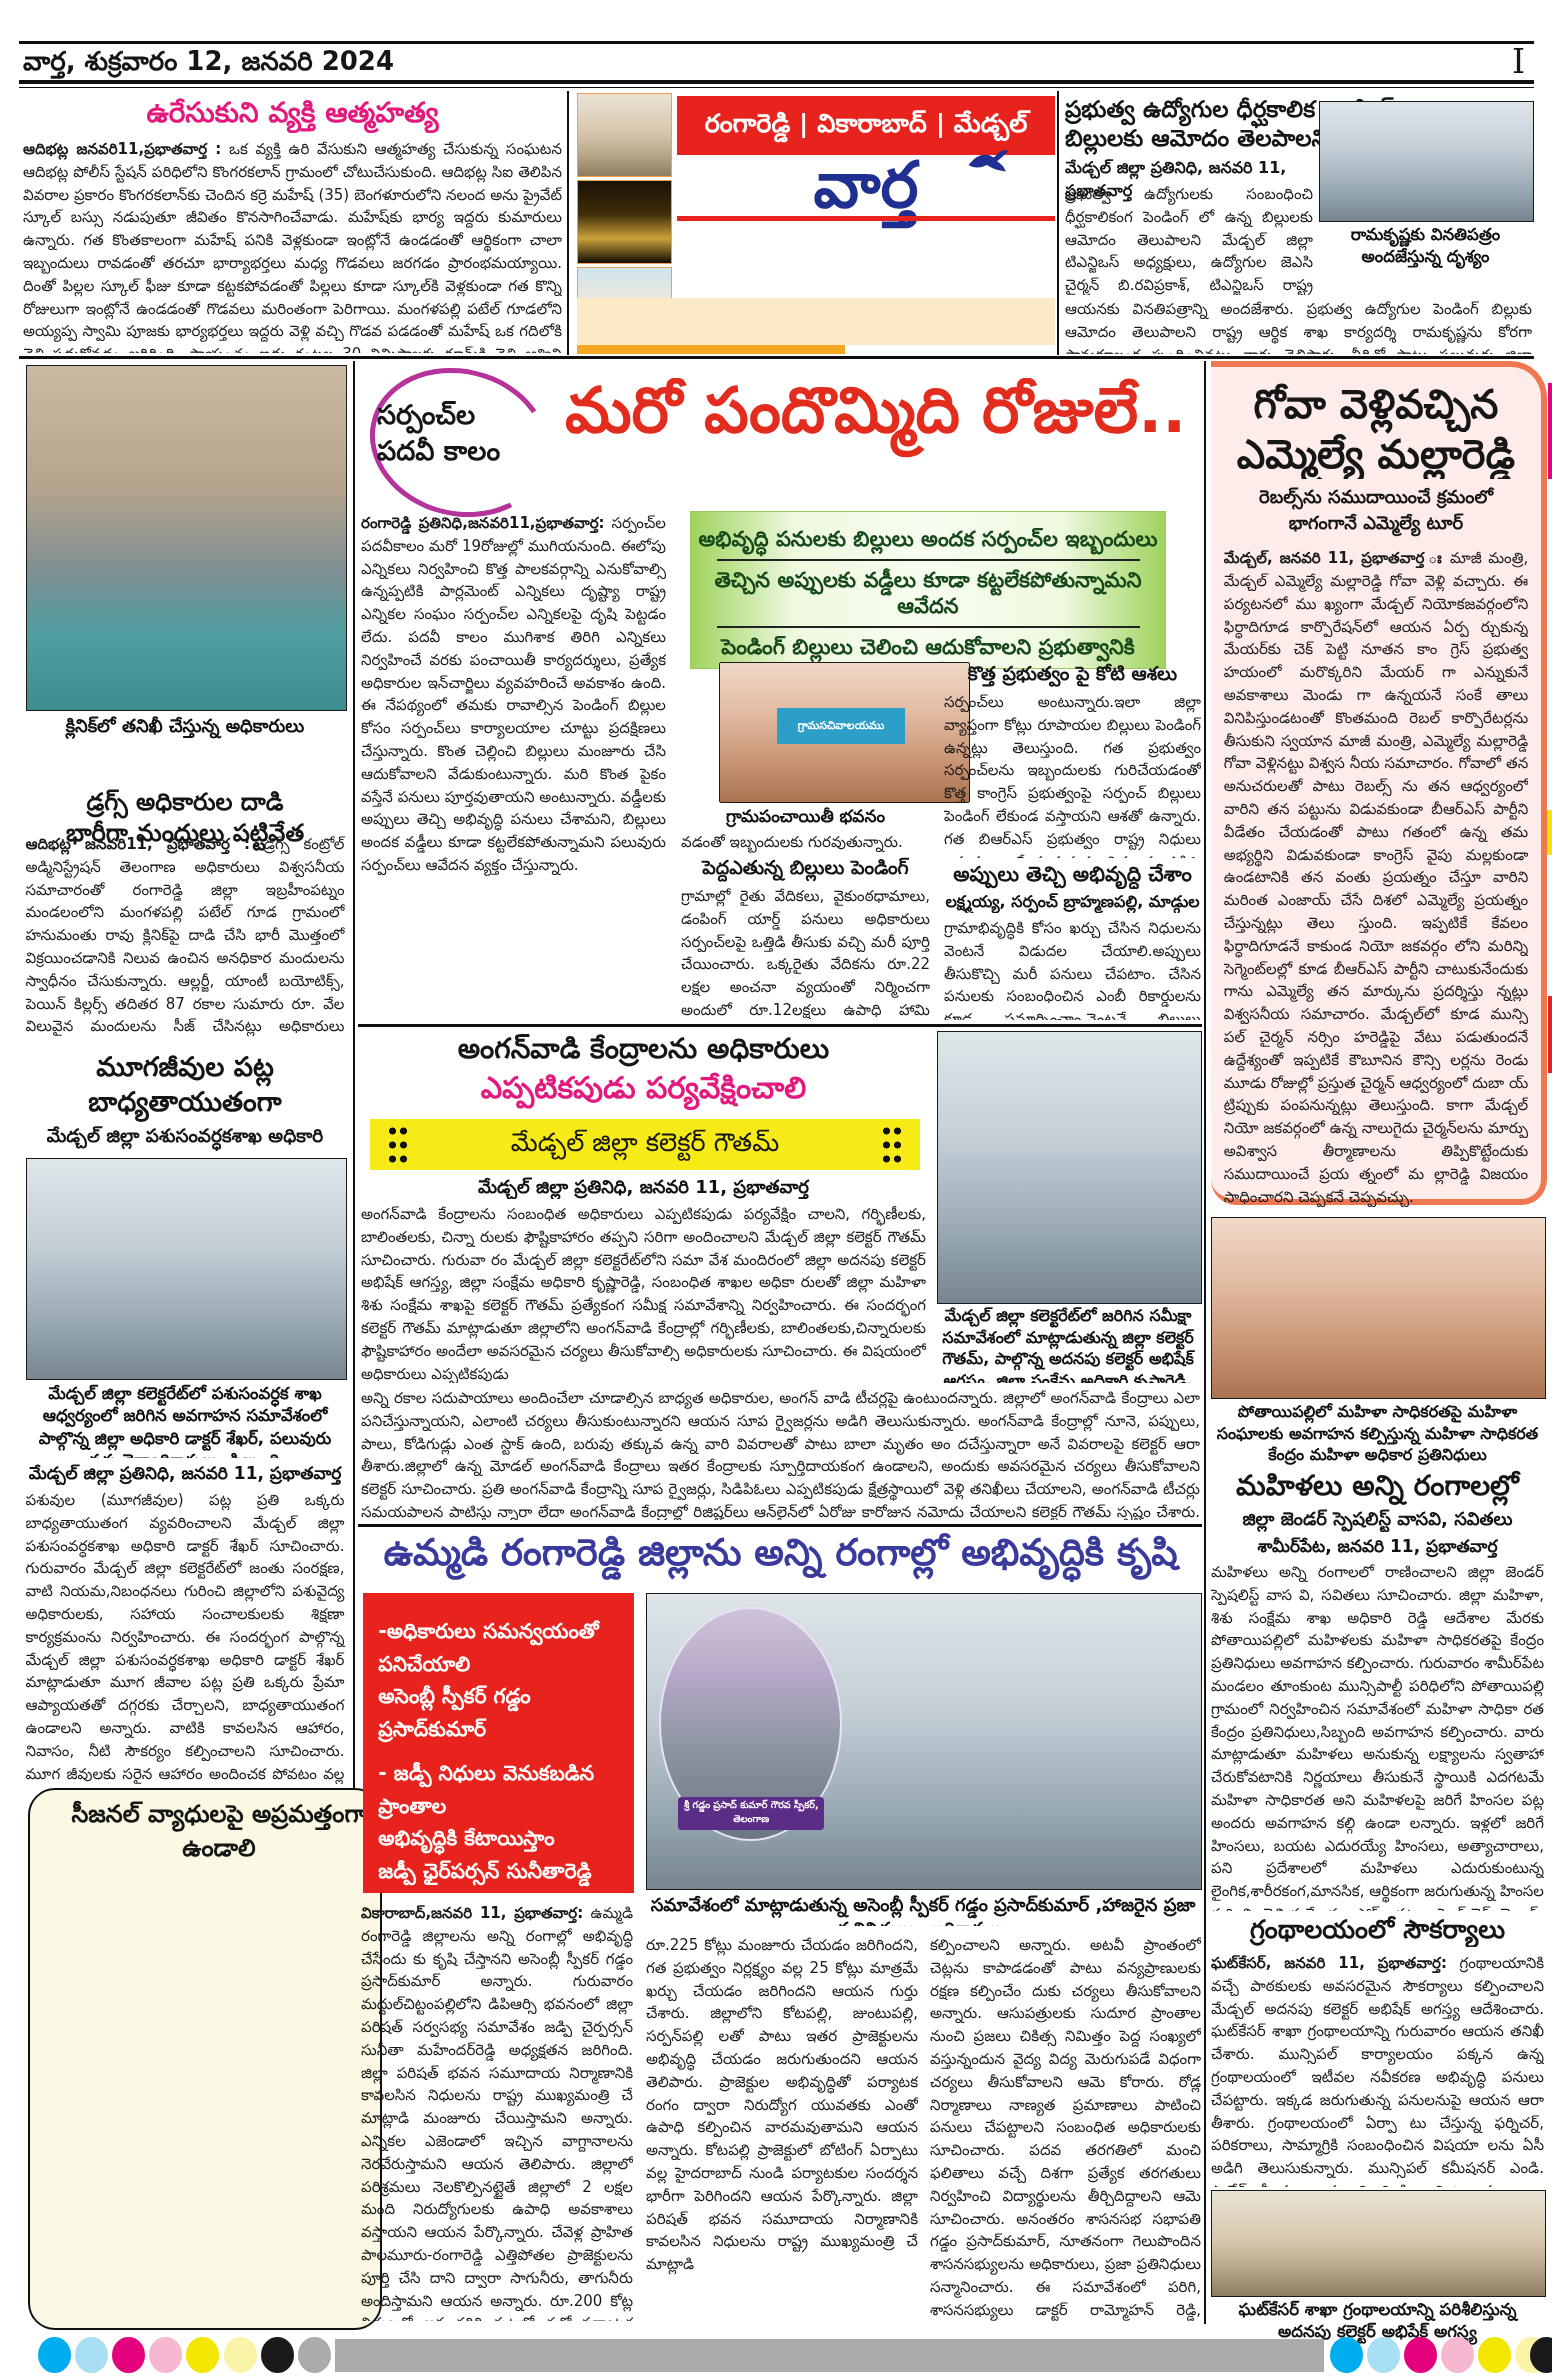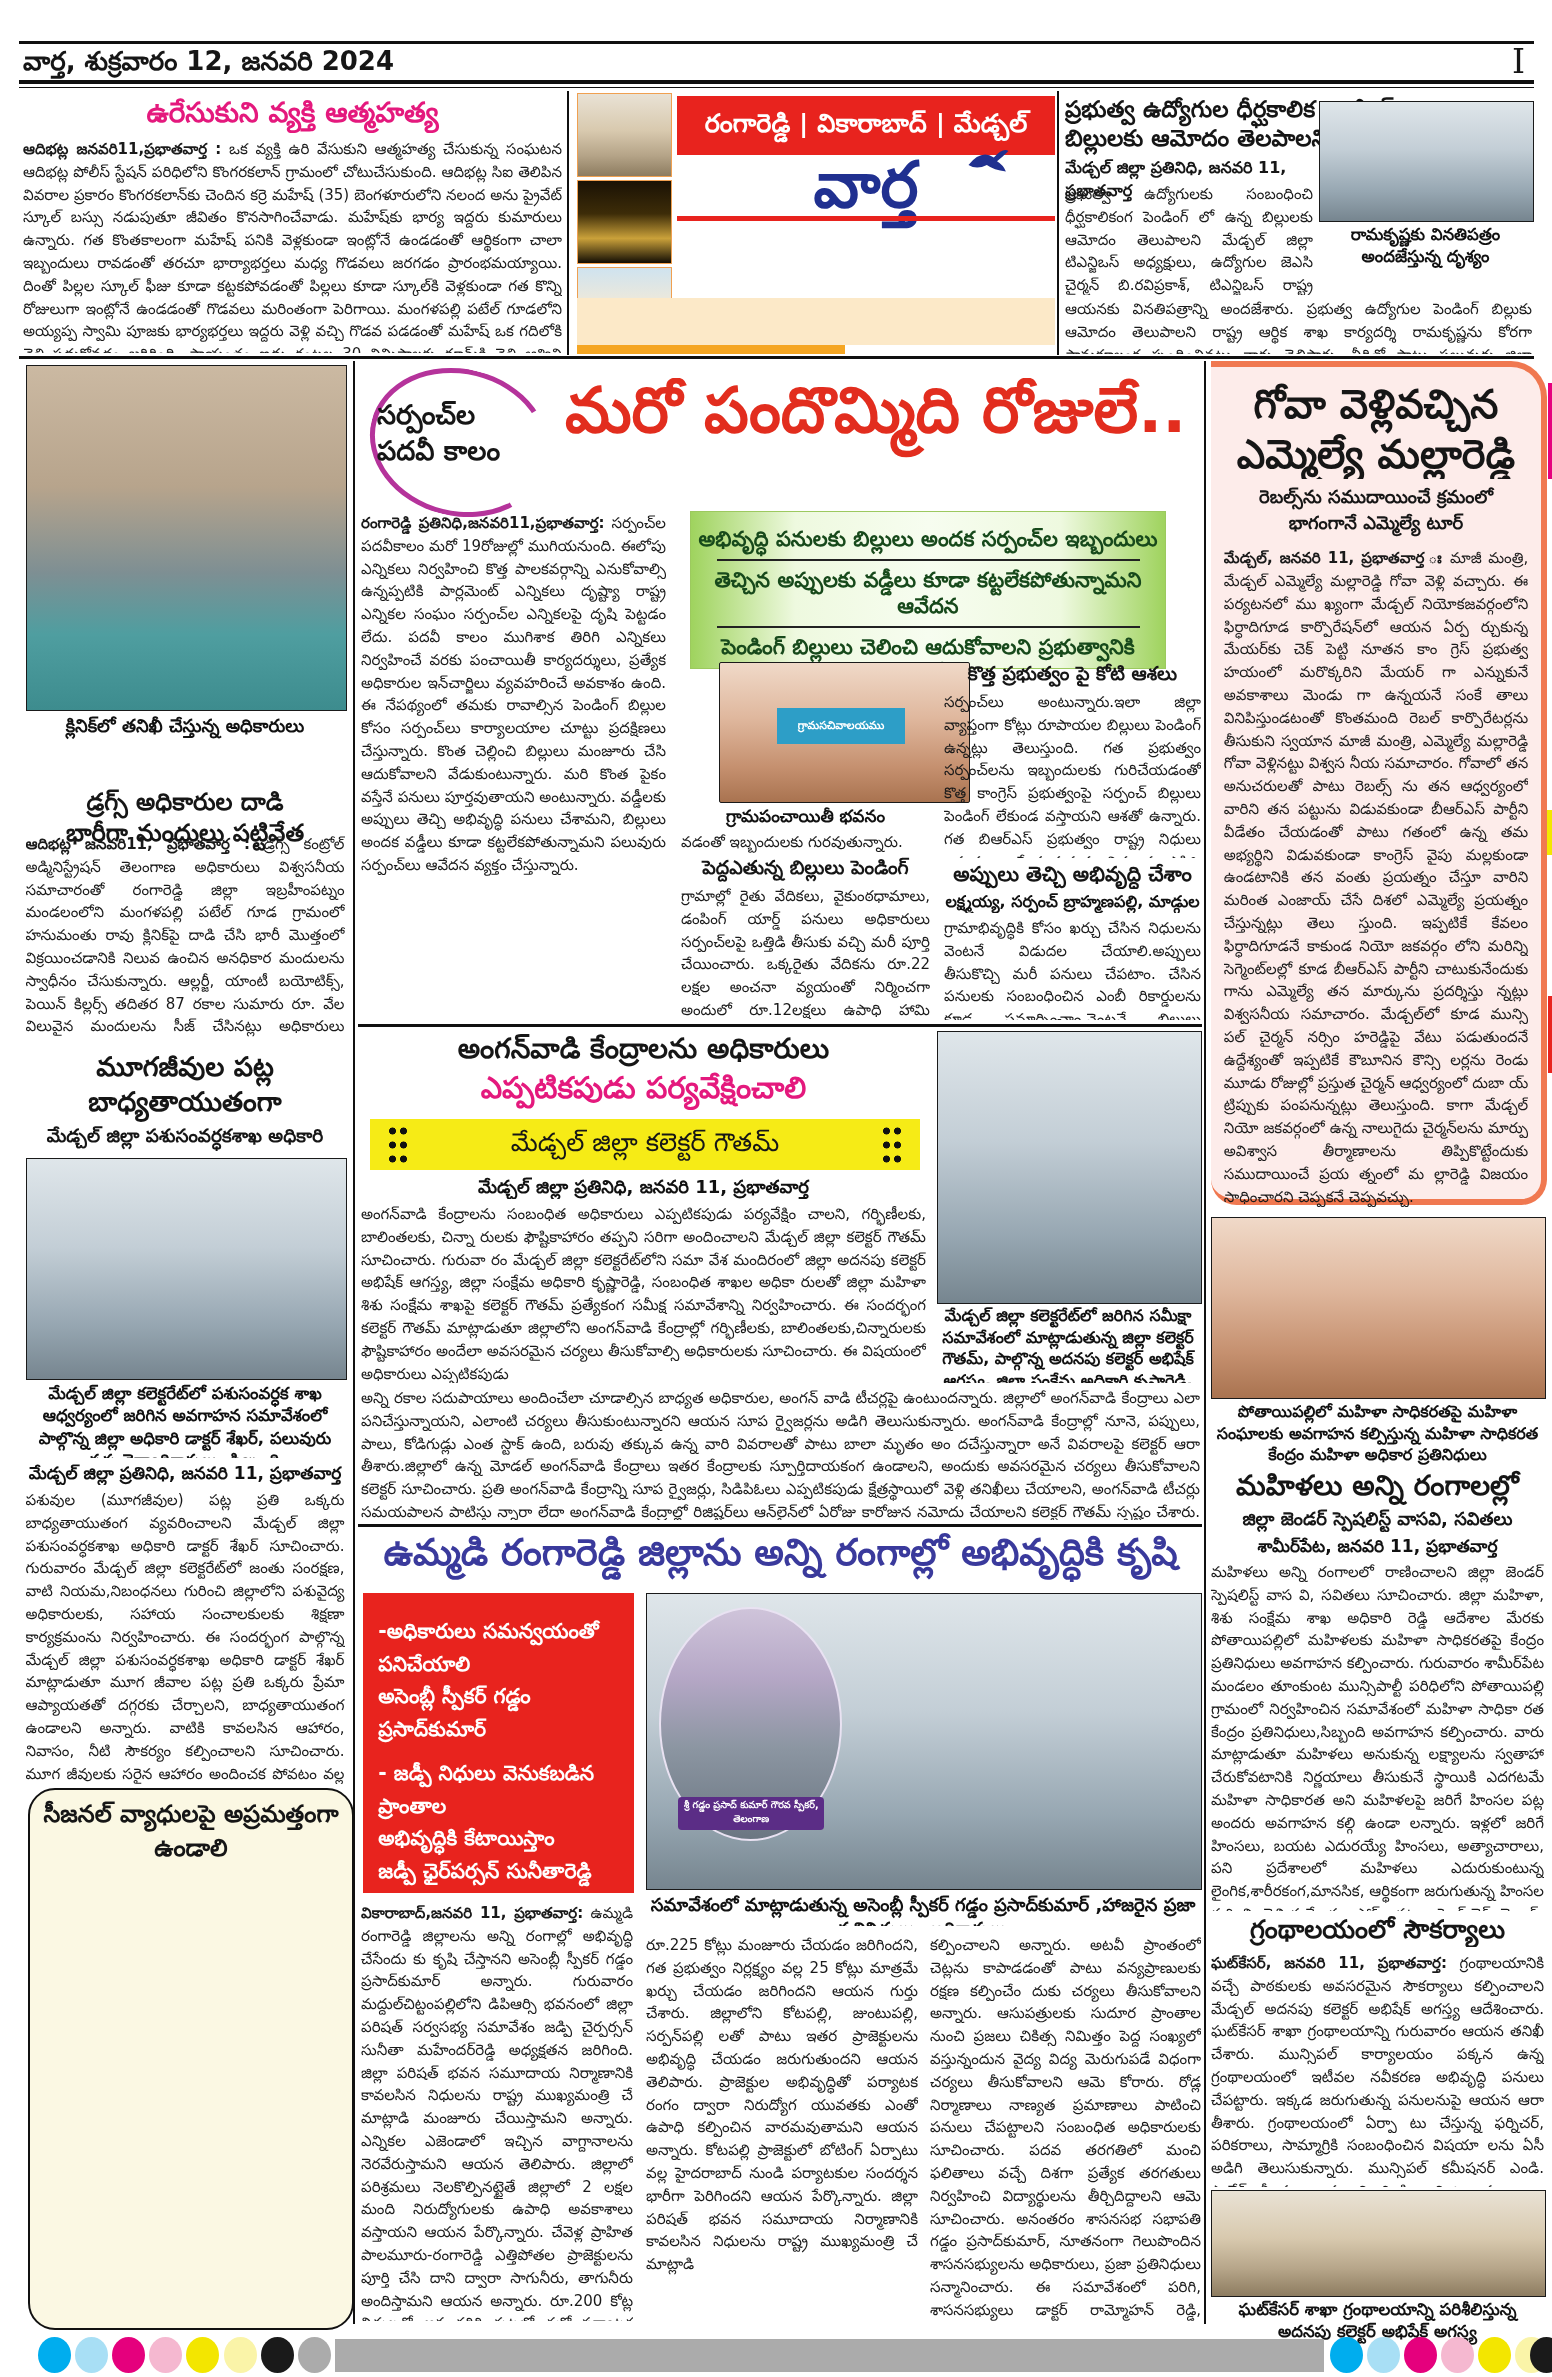--- a/index.html
+++ b/index.html
@@ -22,21 +22,21 @@
   .c1{background:#00adee}.c2{background:#a8dff5}.c3{background:#e5007d}.c4{background:#f5b8d0}
   .c5{background:#f3e600}.c6{background:#faf4a8}.c7{background:#1a1a1a}.c8{background:#ababab}
   .greenbox{background:linear-gradient(90deg,#9fd35e 0%,#eef9df 22%,#f7fdf0 50%,#eef9df 78%,#9fd35e 100%);
             border:1.3px solid #9cc95f;}
   .gline{font-weight:bold;color:#17491b;font-size:21px;text-align:center;line-height:1.25;}
   .gsep{height:1.9px;background:#222;margin:6.4px 25.5px;}
   .pinkbox{background:#fdecea;border-right:6.4px solid #f07850;border-bottom:6.4px solid #f07850;
            border-top:6.4px solid #f07850;border-left:0;border-radius:0 36px 25.5px 25.5px;}
   .redbox{background:#e8231e;color:#fff;}
   .yellowbox{background:#f6eb16;}
-  .creambox{background:#fbf8e3;border:2.6px solid #111;border-radius:27px;}
+  .creambox{background:#fbf8e3;border:2.6px solid #111;border-radius:27px;padding-left:28px;}
   .dotsgrid{width:22px;height:70px;background:radial-gradient(circle,#111 3.2px,transparent 3.8px);
             background-size:11px 14px;}
   .inset{position:absolute;border-radius:50%;border:2.6px solid #e9e2f2;
          background:linear-gradient(180deg,#cfc4da 0%,#b5a7c6 30%,#8c96a2 60%,#6b7682 100%);}
 </style>
 </head>
 <body>
 
 <div class="pg">
 

